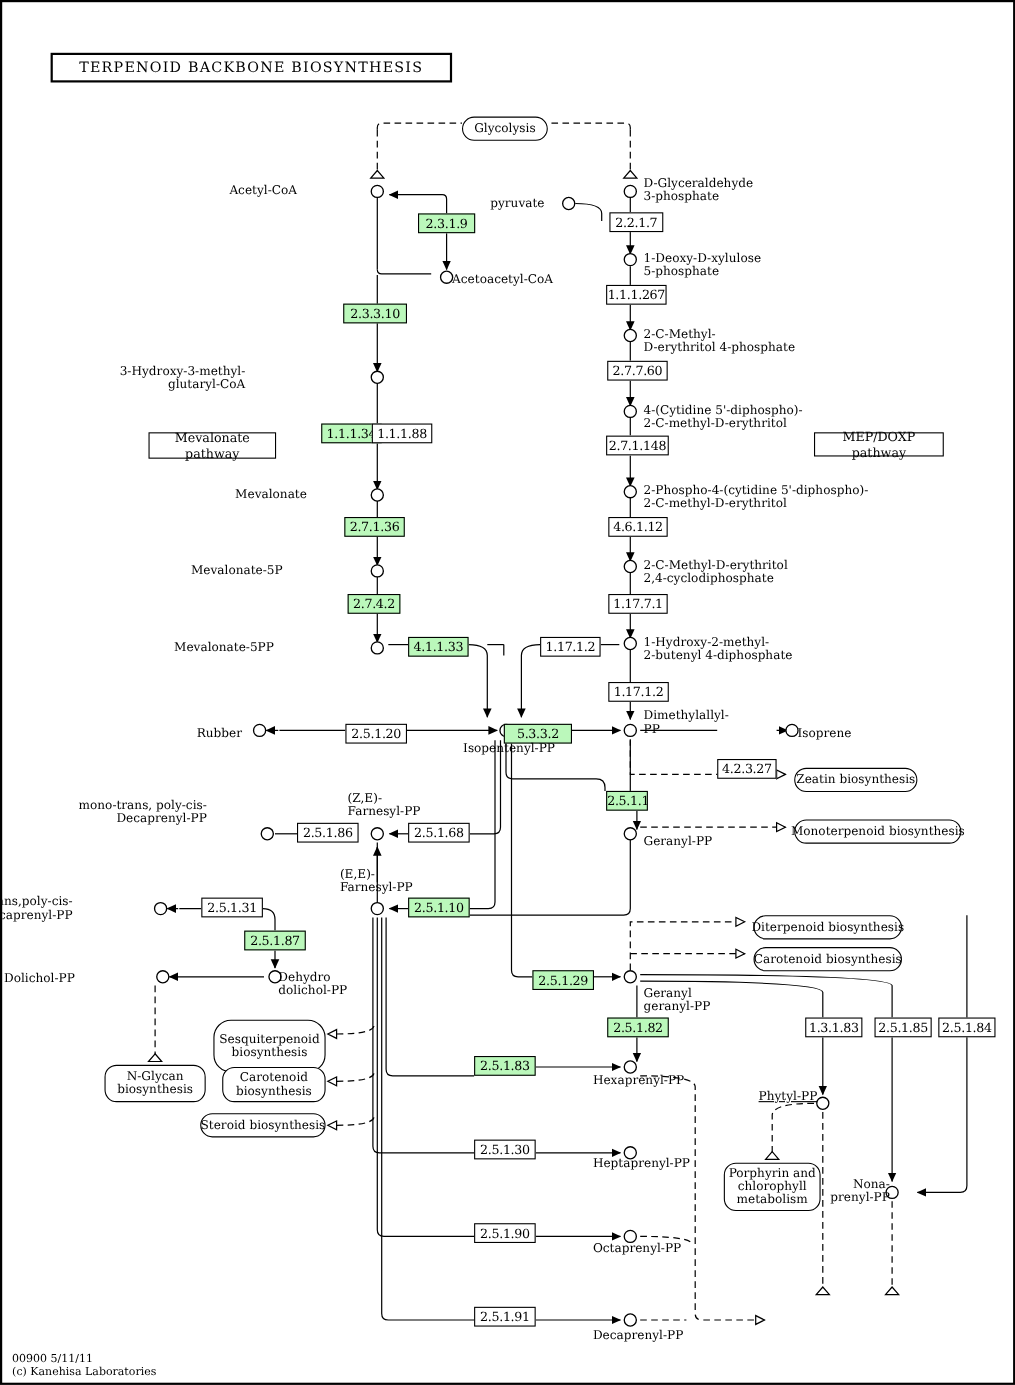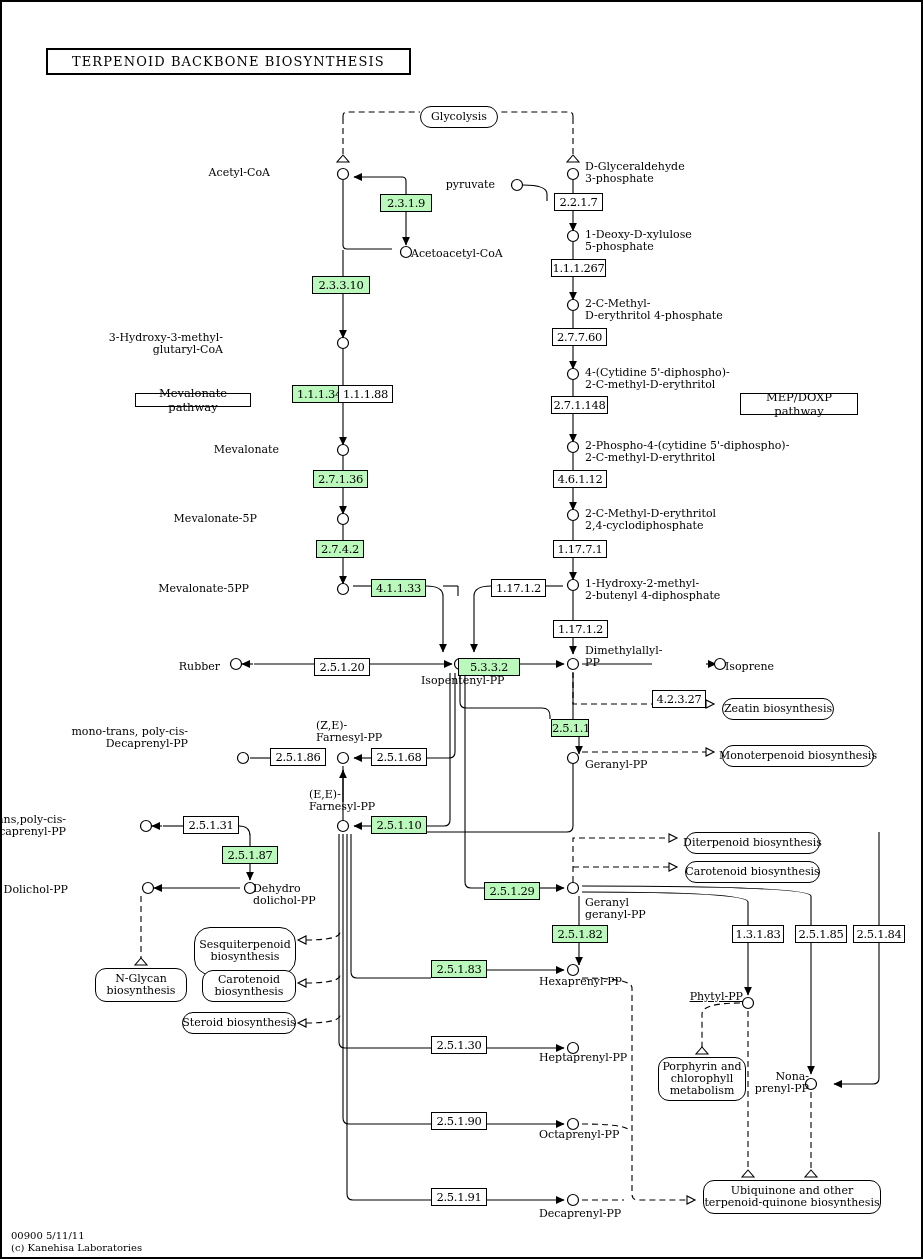--- a/index.html
+++ b/index.html
@@ -208,21 +208,21 @@
       <circle cx="571" cy="886" r="5.5"></circle>
       <circle cx="571" cy="968" r="5.5"></circle>
       <circle cx="571" cy="1046" r="5.5"></circle>
       <circle cx="571" cy="1122" r="5.5"></circle>
       <circle cx="571" cy="1198" r="5.5"></circle>
       <circle cx="746" cy="1001" r="5.5"></circle>
       <circle cx="809" cy="1082" r="5.5"></circle>
     </g>
   </svg>
 
-  <div class="rectbox" style="left:133px;top:391px;width:116px;height:14px;">
+  <div class="rectbox" style="left:133px;top:391px;width:116px;height:24px;">
     <span>Mevalonate pathway</span>
   </div>
   <div class="rectbox" style="left:738px;top:391px;width:118px;height:22px;">
     <span>MEP/DOXP pathway</span>
   </div>
 
   <div class="mapbox" style="left:418px;top:104px;width:78px;height:22px;"><span>Glycolysis</span></div>
   <div class="mapbox" style="left:720px;top:696px;width:112px;height:22px;"><span>Zeatin biosynthesis</span></div>
   <div class="mapbox" style="left:720px;top:743px;width:152px;height:22px;"><span>Monoterpenoid biosynthesis</span></div>
   <div class="mapbox" style="left:683px;top:830px;width:135px;height:22px;"><span>Diterpenoid biosynthesis</span></div>
@@ -230,22 +230,20 @@
   <div class="mapbox" style="left:192px;top:925px;width:102px;height:48px;border-radius:16px;"><span>Sesquiterpenoid
 biosynthesis</span></div>
   <div class="mapbox" style="left:200px;top:968px;width:94px;height:32px;"><span>Carotenoid
 biosynthesis</span></div>
   <div class="mapbox" style="left:180px;top:1010px;width:114px;height:22px;"><span>Steroid biosynthesis</span></div>
   <div class="mapbox" style="left:93px;top:966px;width:92px;height:34px;"><span>N-Glycan
 biosynthesis</span></div>
   <div class="mapbox" style="left:656px;top:1055px;width:88px;height:44px;"><span>Porphyrin and
 chlorophyll
 metabolism</span></div>
-  <div class="mapbox" style="left:701px;top:1178px;width:178px;height:34px;"><span>Ubiquinone and other
-terpenoid-quinone biosynthesis</span></div>
 
   <div id="enzyme-layer">
       <div class="enz on" style="left: 378px; top: 192px; width: 52px;">2.3.1.9</div>
       <div class="enz on" style="left: 310px; top: 274px; width: 58px;">2.3.3.10</div>
       <div class="enz on" style="left: 290px; top: 383px; width: 55px;">1.1.1.34</div>
       <div class="enz" style="left: 336px; top: 383px; width: 55px;">1.1.1.88</div>
       <div class="enz on" style="left: 311px; top: 468px; width: 55px;">2.7.1.36</div>
       <div class="enz on" style="left: 314px; top: 538px; width: 48px;">2.7.4.2</div>
       <div class="enz on" style="left: 369px; top: 577px; width: 55px;">4.1.1.33</div>
       <div class="enz" style="left: 552px; top: 191px; width: 49px;">2.2.1.7</div>

